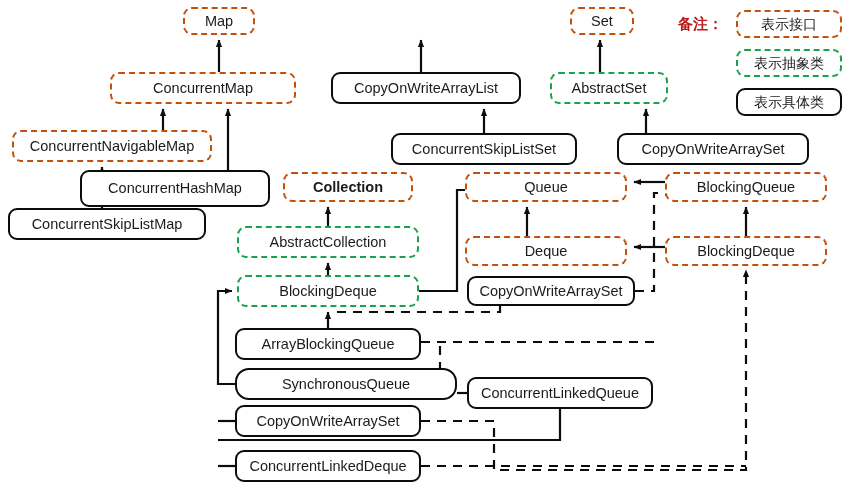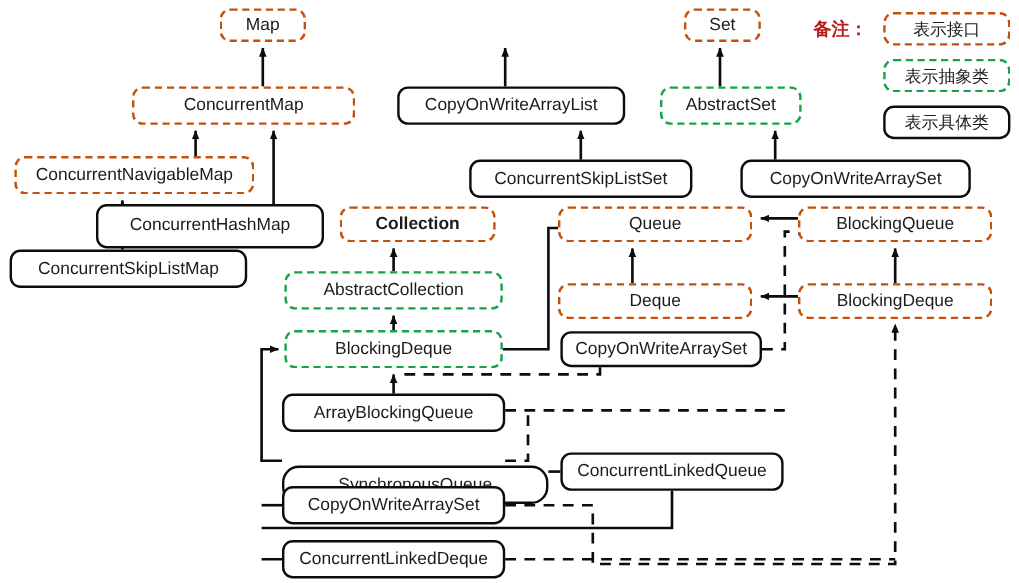--- a/index.html
+++ b/index.html
@@ -95,21 +95,21 @@
 
   <div class="node conc" style="left:8px;top:208px;width:198px;height:32px;">ConcurrentSkipListMap</div>
   <div class="node abs" style="left:237px;top:226px;width:182px;height:32px;">AbstractCollection</div>
   <div class="node iface" style="left:465px;top:236px;width:162px;height:30px;">Deque</div>
   <div class="node iface" style="left:665px;top:236px;width:162px;height:30px;">BlockingDeque</div>
 
   <div class="node abs" style="left:237px;top:275px;width:182px;height:32px;">BlockingDeque</div>
   <div class="node conc" style="left:467px;top:276px;width:168px;height:30px;">CopyOnWriteArraySet</div>
 
   <div class="node conc" style="left:235px;top:328px;width:186px;height:32px;">ArrayBlockingQueue</div>
-  <div class="node conc" style="left:235px;top:388px;width:222px;height:32px;border-radius:14px;">SynchronousQueue</div>
+  <div class="node conc" style="left:235px;top:368px;width:222px;height:32px;border-radius:14px;">SynchronousQueue</div>
   <div class="node conc" style="left:467px;top:377px;width:186px;height:32px;">ConcurrentLinkedQueue</div>
   <div class="node conc" style="left:235px;top:405px;width:186px;height:32px;">CopyOnWriteArraySet</div>
   <div class="node conc" style="left:235px;top:450px;width:186px;height:32px;">ConcurrentLinkedDeque</div>
 
   <div class="legend-title" style="left:678px;top:15px;">备注：</div>
   <div class="node iface legend-box" style="left:736px;top:10px;width:106px;height:28px;">表示接口</div>
   <div class="node abs legend-box" style="left:736px;top:49px;width:106px;height:28px;">表示抽象类</div>
   <div class="node conc legend-box" style="left:736px;top:88px;width:106px;height:28px;">表示具体类</div>
 
 </div>

